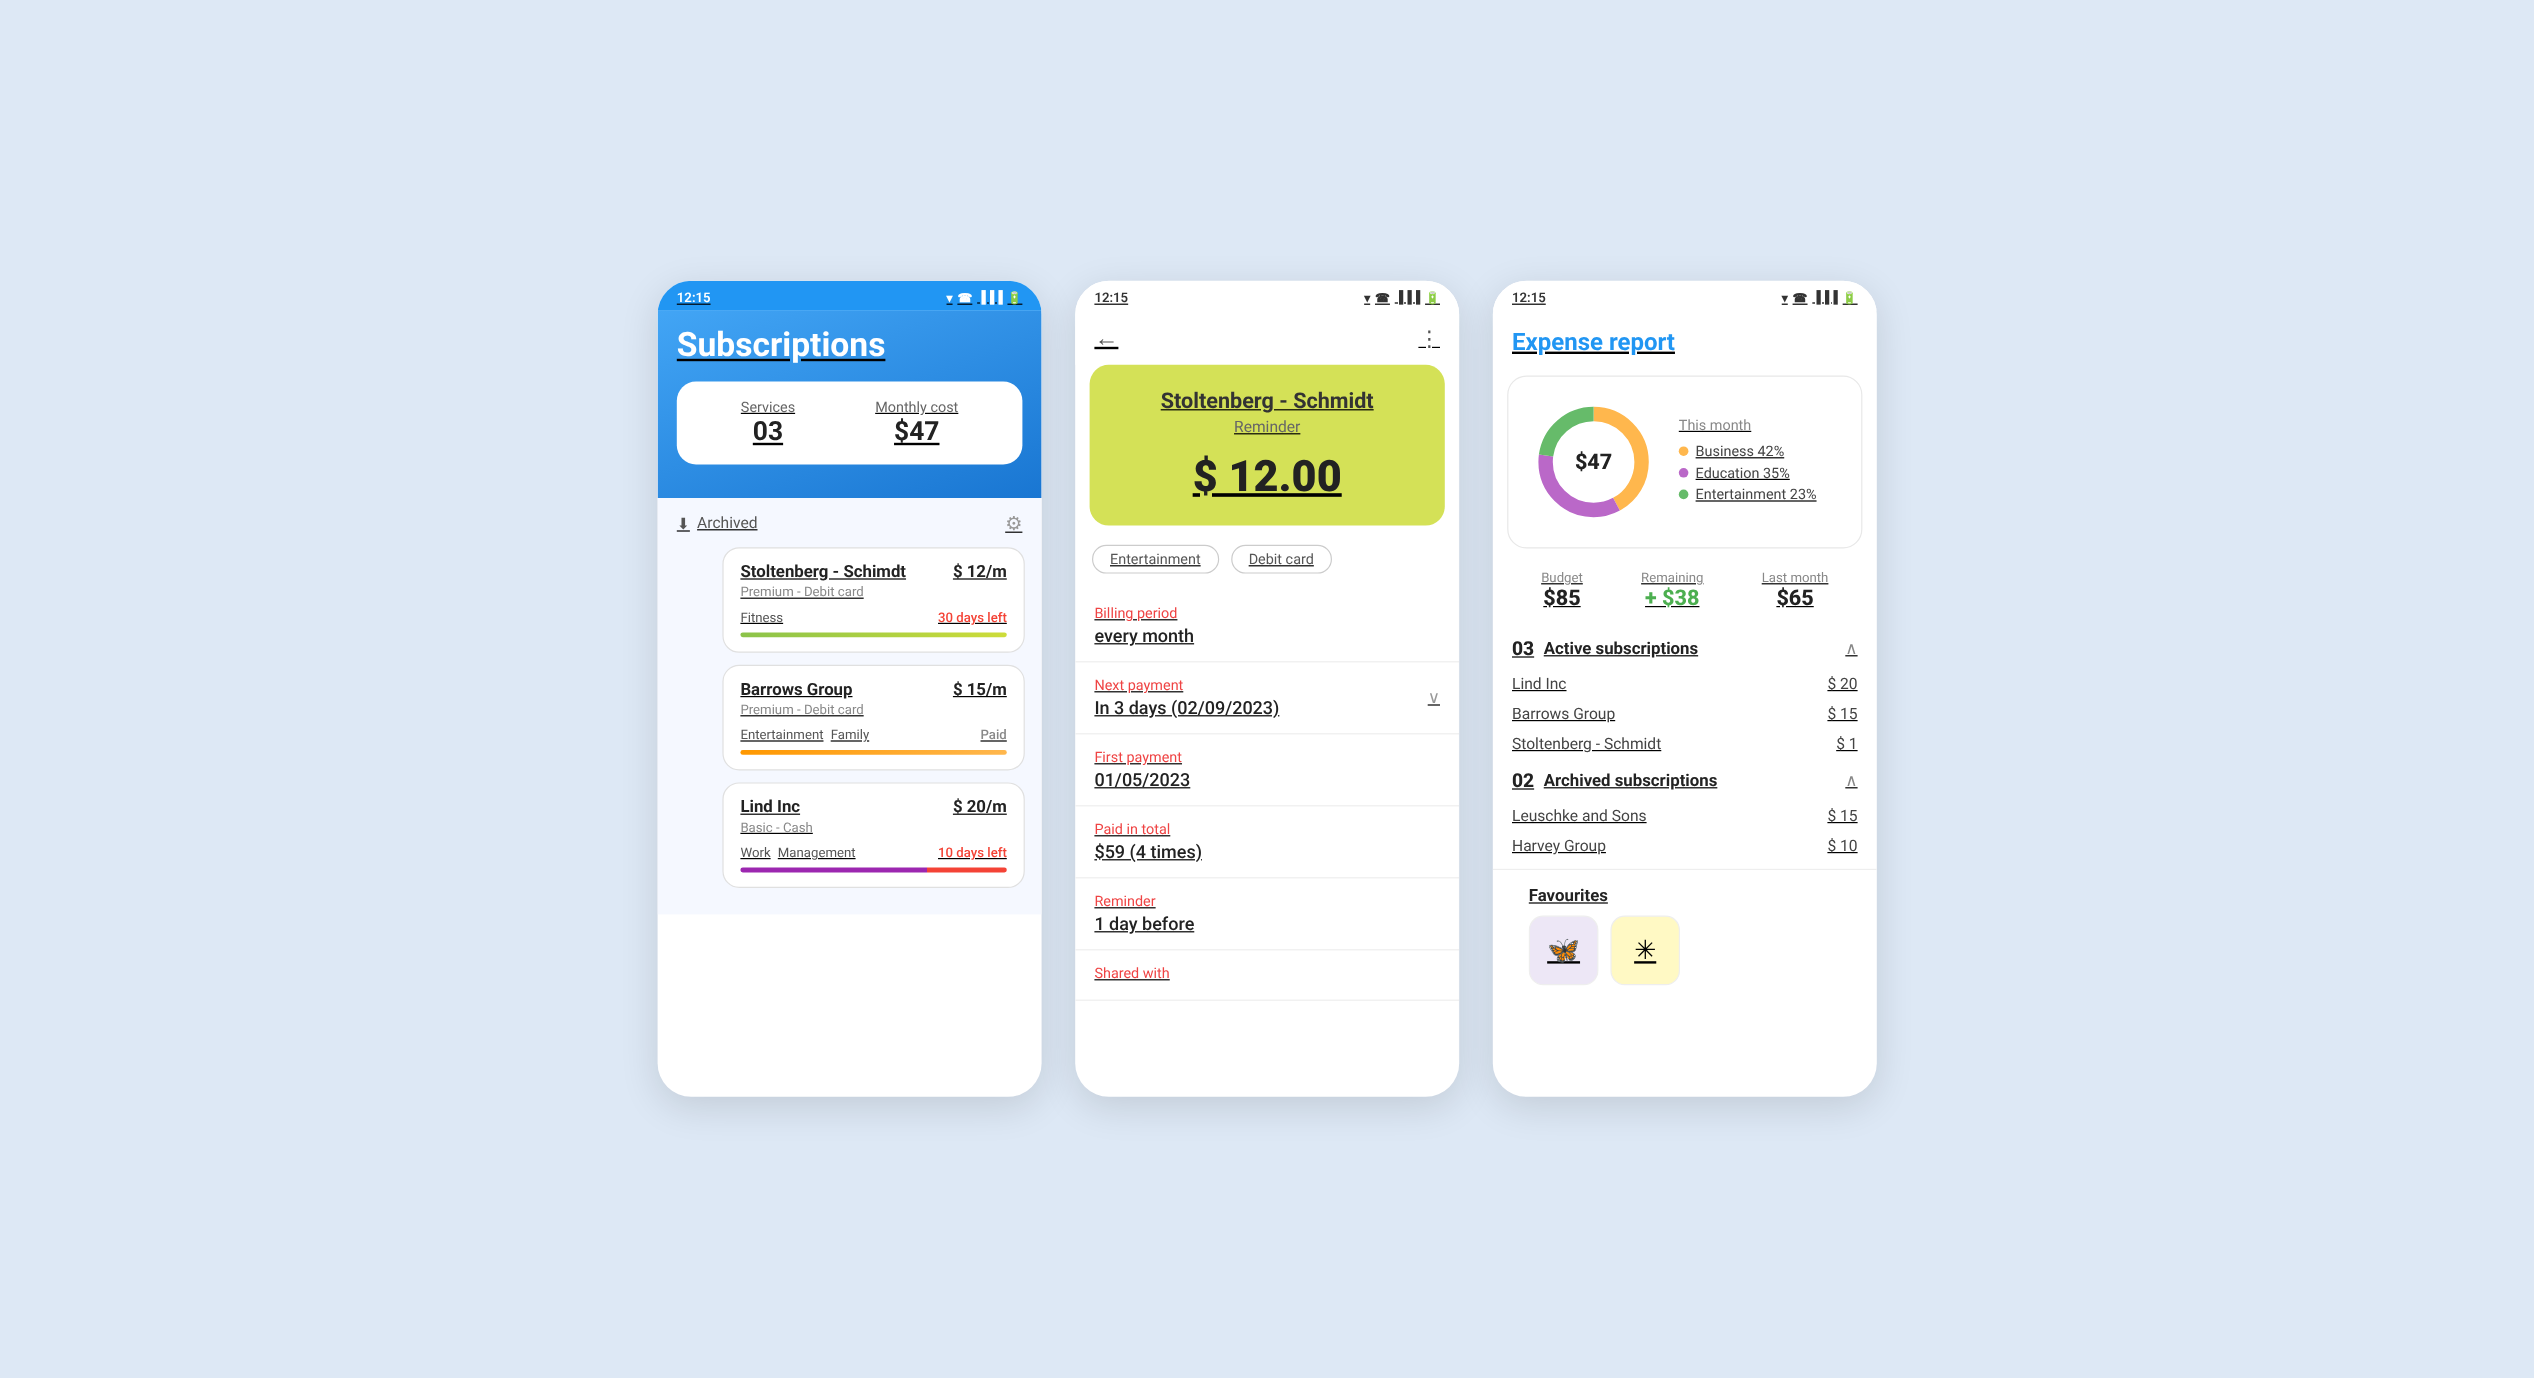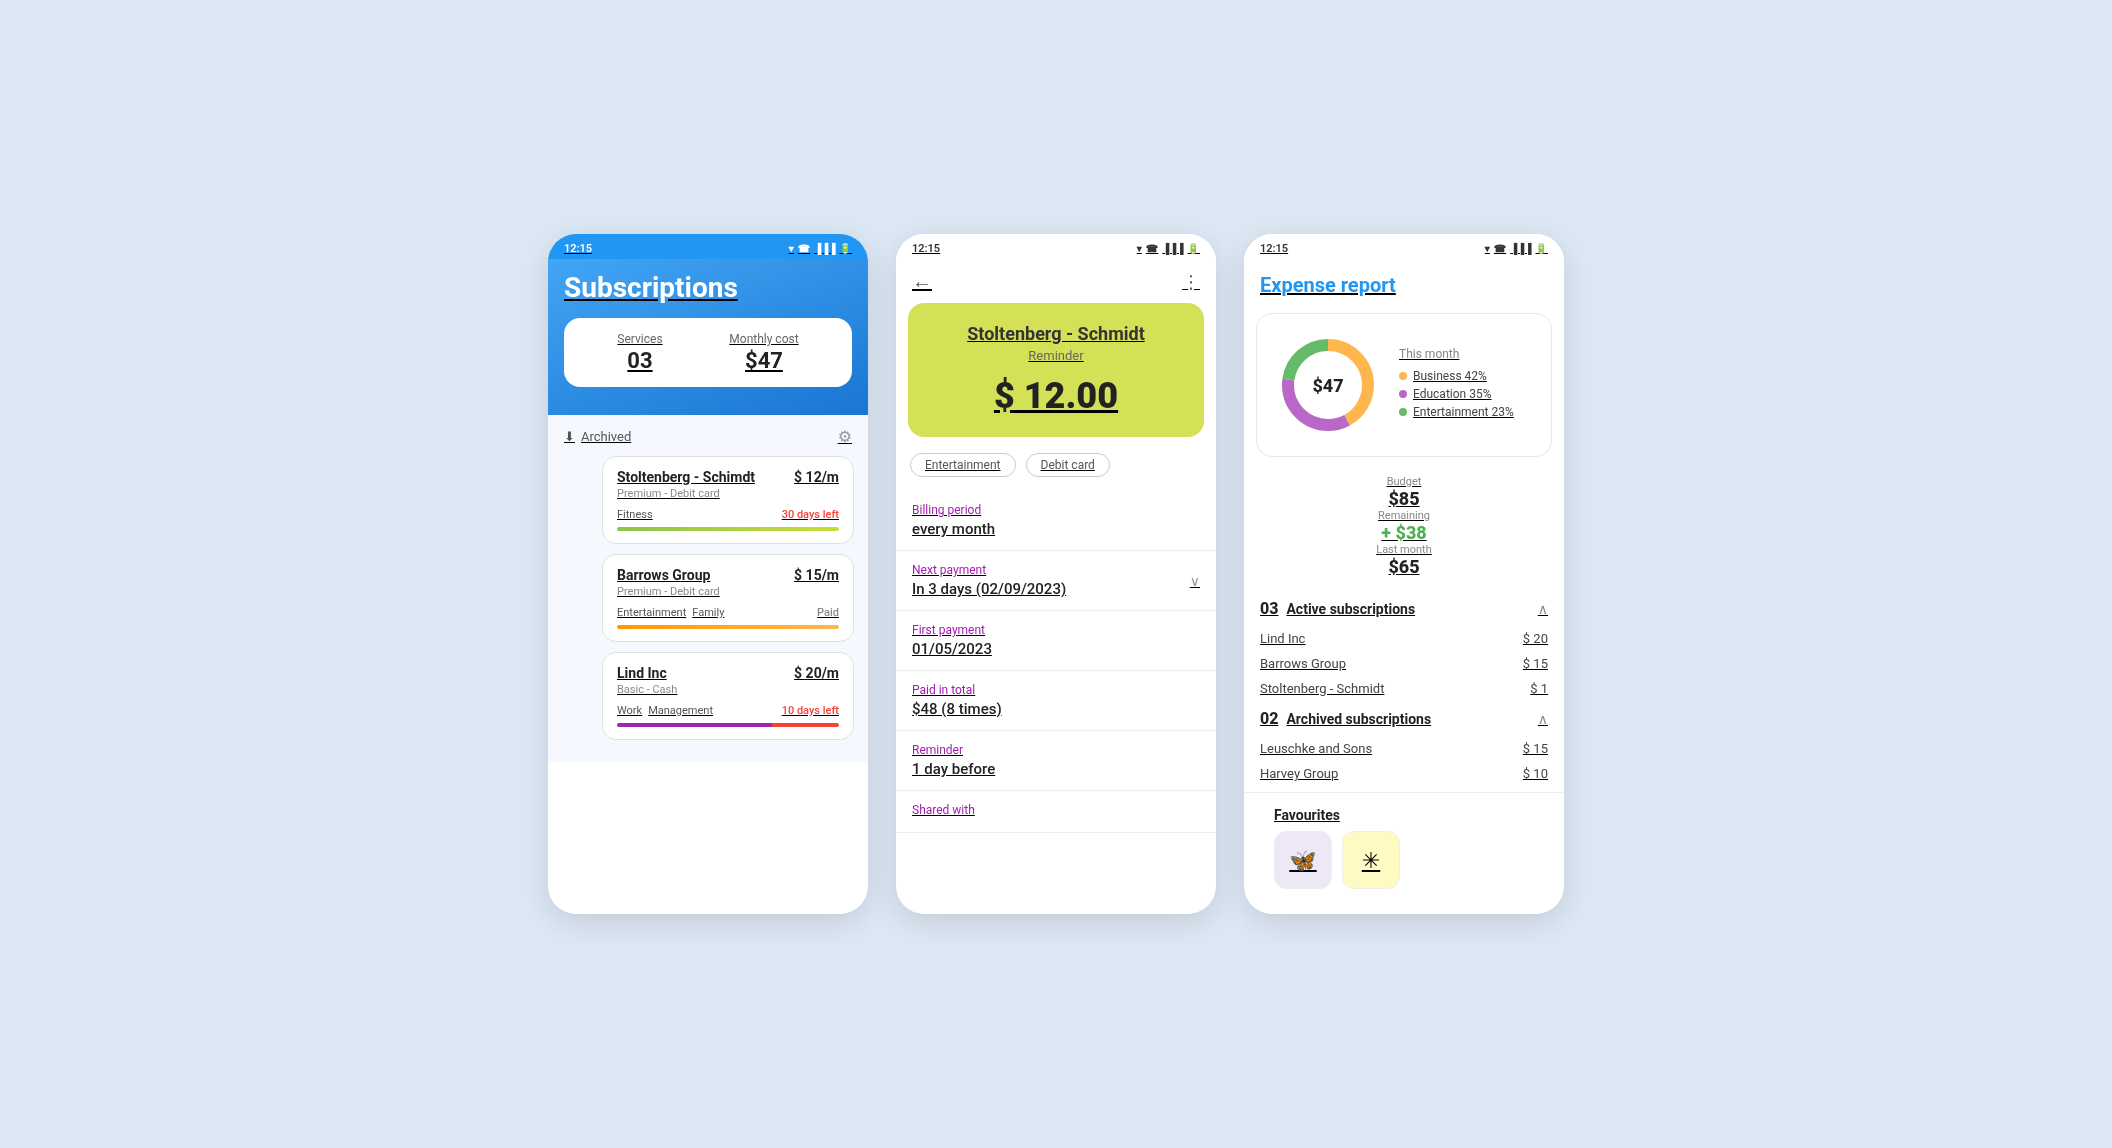--- a/index.html
+++ b/index.html
@@ -147,21 +147,21 @@
       border-radius: 20px;
       padding: 4px 14px;
       font-size: 12px;
       color: #555;
     }
 
     .detail-row {
       padding: 12px 16px;
       border-bottom: 1px solid #eee;
     }
-    .detail-row .row-label { font-size: 12px; color: #a21caf; margin-bottom: 3px; }
+    .detail-row .row-label { font-size: 12px; color: #ef4444; margin-bottom: 3px; }
     .detail-row .row-value { font-size: 15px; color: #222; font-weight: 500; }
     .detail-row-collapsible {
       display: flex;
       justify-content: space-between;
       align-items: center;
     }
     .chevron-icon { font-size: 14px; color: #999; }
 
     
     .screen3 { background: #fff; }
@@ -195,21 +195,20 @@
 
     .legend { flex: 1; }
     .legend .this-month { font-size: 12px; color: #888; margin-bottom: 8px; }
     .legend-item { display: flex; align-items: center; gap: 6px; font-size: 12px; color: #444; margin-bottom: 4px; }
     .legend-dot { width: 8px; height: 8px; border-radius: 50%; flex-shrink: 0; }
 
     .budget-section {
       display: flex;
       justify-content: space-around;
       padding: 10px 16px 14px;
-      flex-direction: column;
     }
     .budget-item { text-align: center; }
     .budget-item .blabel { font-size: 11px; color: #888; }
     .budget-item .bvalue { font-size: 18px; font-weight: 800; color: #222; }
     .budget-item .bvalue.green { color: #4caf50; }
 
     .subs-section { padding: 0 12px; }
     .subs-section-header {
       display: flex;
       justify-content: space-between;
@@ -376,21 +375,21 @@
         </div>
         <span class="chevron-icon">∨</span>
       </div>
     </div>
     <div class="detail-row">
       <div class="row-label">First payment</div>
       <div class="row-value">01/05/2023</div>
     </div>
     <div class="detail-row">
       <div class="row-label">Paid in total</div>
-      <div class="row-value">$48  (8 times)</div>
+      <div class="row-value">$59  (4 times)</div>
     </div>
     <div class="detail-row">
       <div class="row-label">Reminder</div>
       <div class="row-value">1 day before</div>
     </div>
     <div class="detail-row">
       <div class="row-label">Shared with</div>
       <div class="row-value"></div>
     </div>
   </div>

